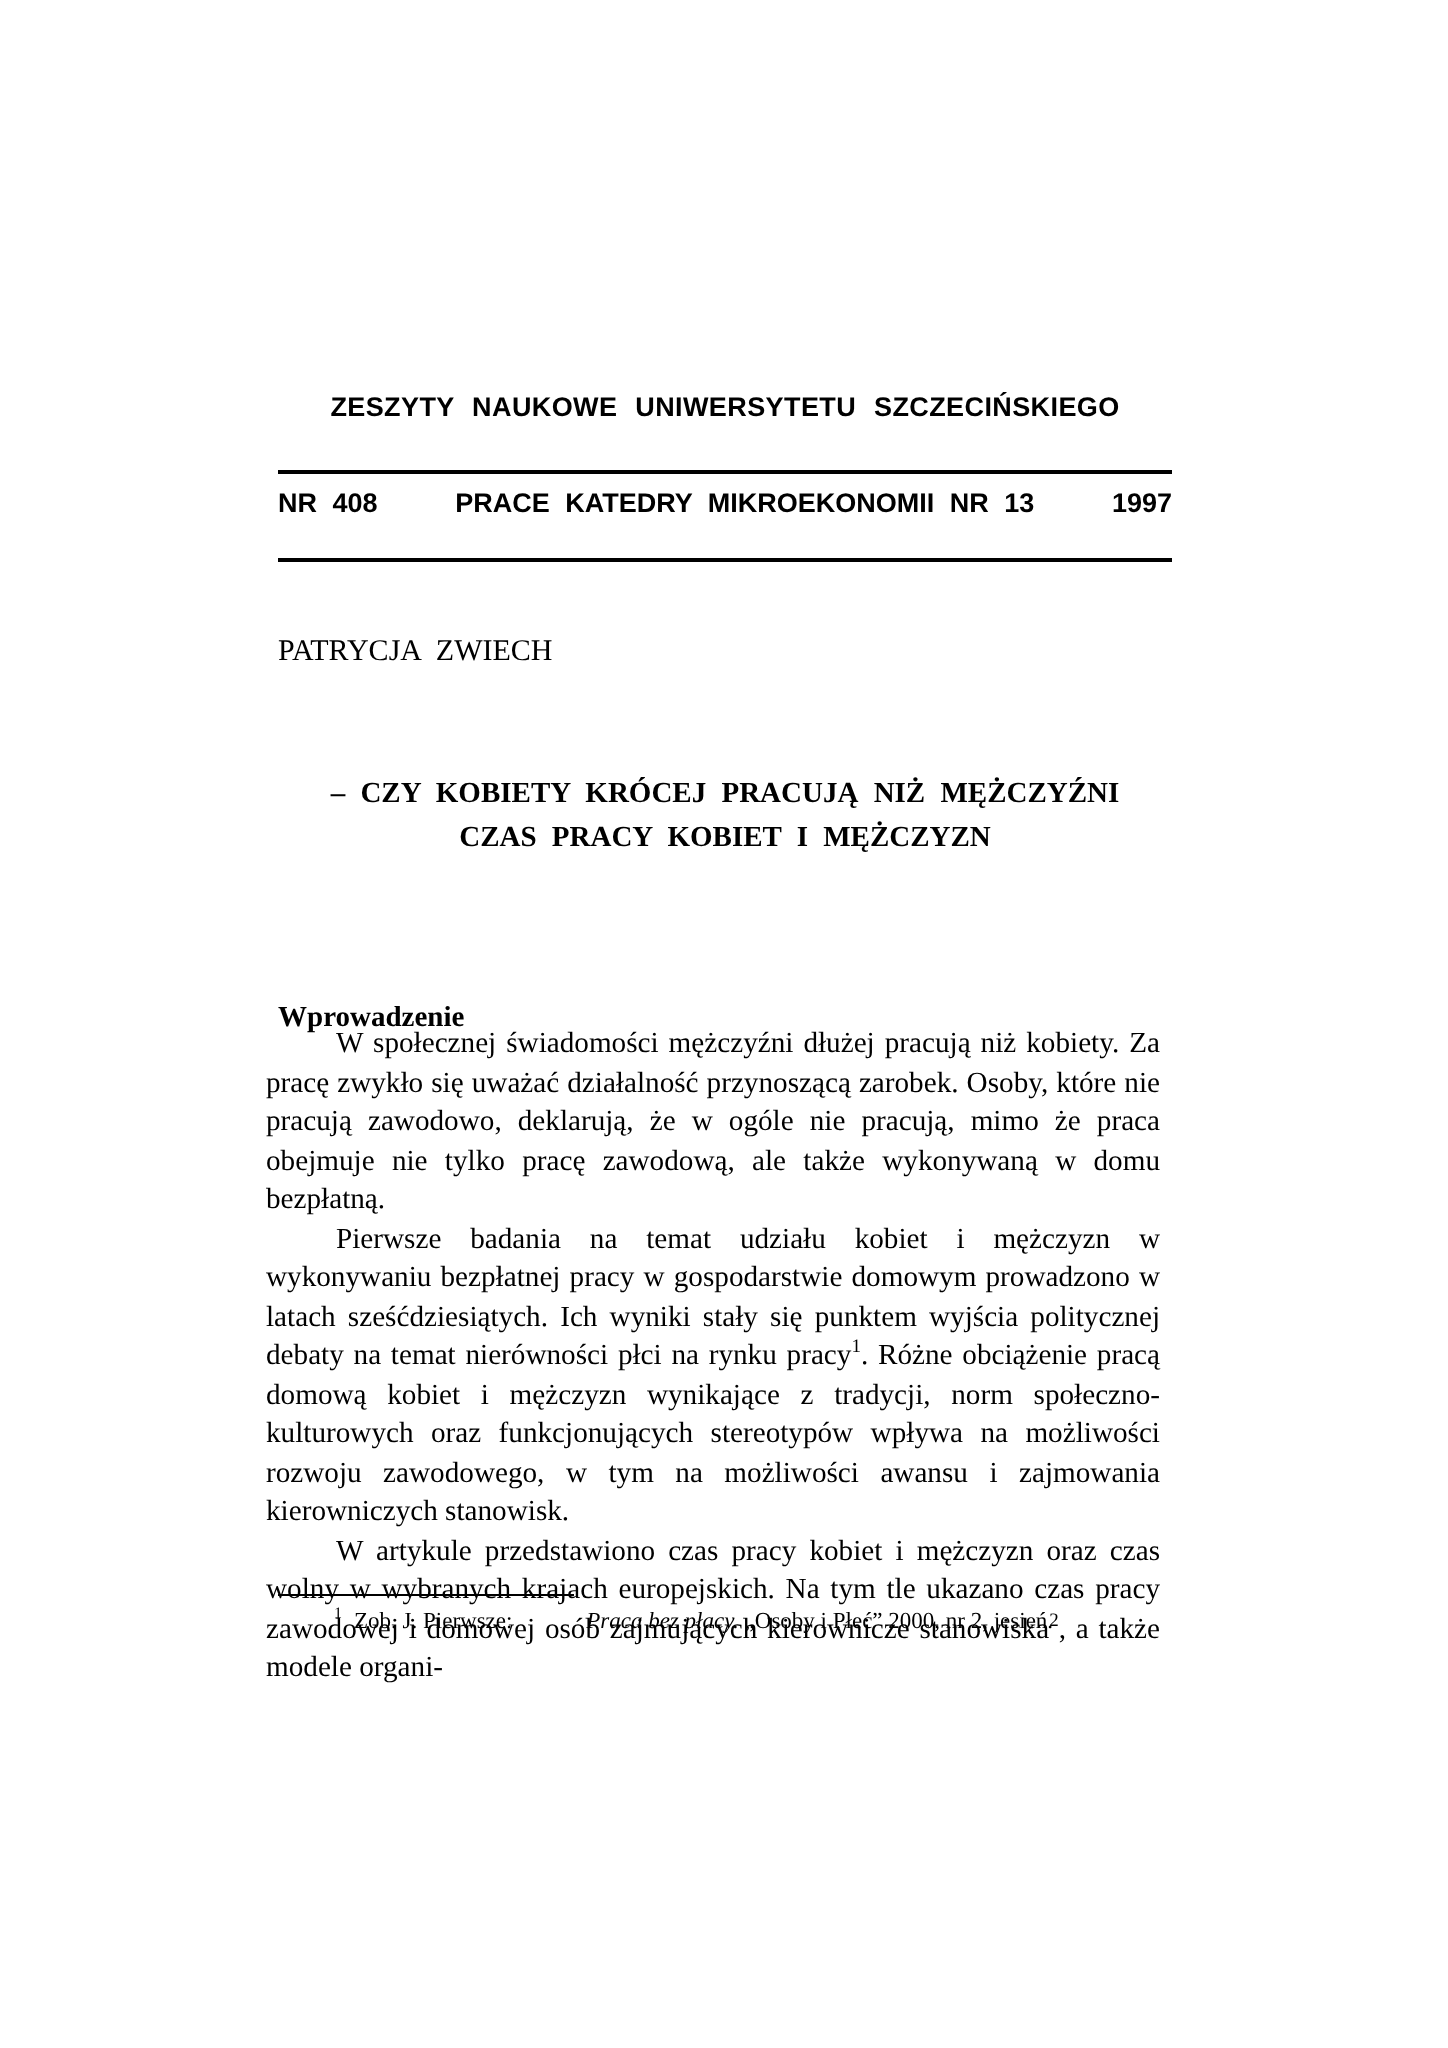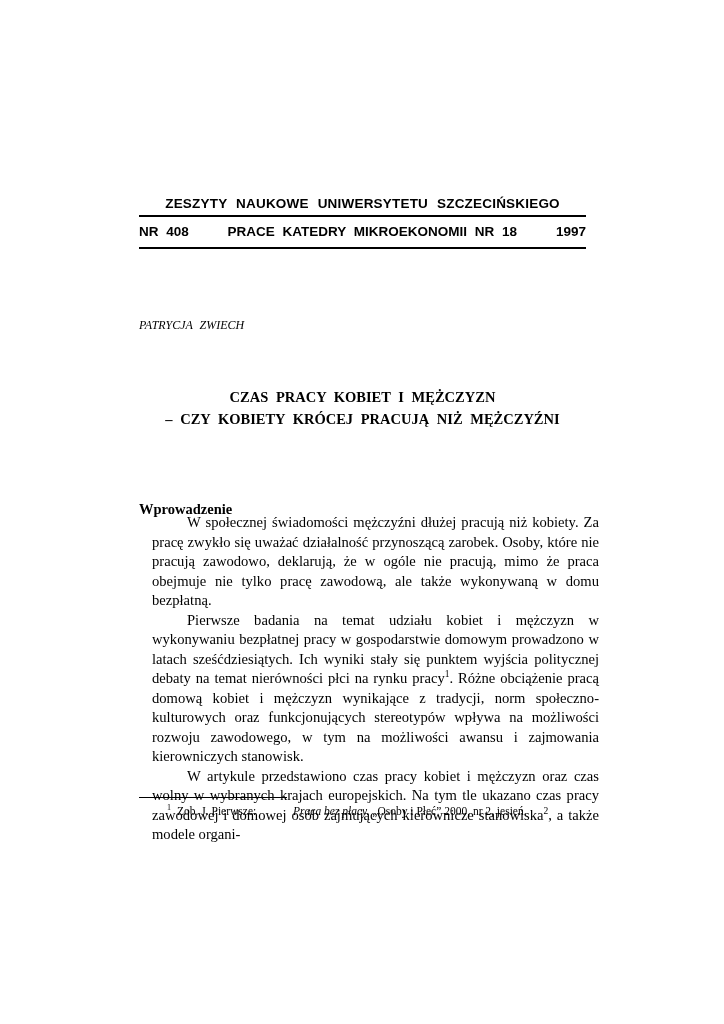--- a/index.html
+++ b/index.html
@@ -14,44 +14,44 @@
   }
   .header {
     position:absolute; top:196px; left:139px; width:447px;
     font-family:"Liberation Sans", sans-serif;
     font-weight:bold; font-size:13.5px;
   }
   .header-line1 {
     text-align:center;
     word-spacing:5px;
     letter-spacing:0.2px;
-    padding-bottom:4px;
+    padding-bottom:24px;
     border-bottom:2px solid #000;
   }
   .header-line2 {
     display:flex; justify-content:space-between; align-items:baseline;
     word-spacing:4px;
-    padding:7px 0 8px 0;
+    padding:7px 0 20px 0;
     border-bottom:2px solid #000;
   }
   .author {
     position:absolute; top:318px; left:139px;
-    font-style:italic; font-size:12px; word-spacing:4px;
+    font-size:15px; word-spacing:4px;
   }
   .title {
     position:absolute; top:386px; left:139px; width:447px;
     text-align:center; font-weight:bold; font-size:14.5px;
     line-height:22px; word-spacing:4px;
   }
   .section-heading {
     position:absolute; top:501px; left:139px;
     font-weight:bold; font-size:14.5px;
   }
   .body-text {
-    position:absolute; top:513px; left:152px; width:447px;
+    position:absolute; top:513px; left:133px; width:447px;
     font-size:14.6px; line-height:19.5px; text-align:justify;
   }
   .body-text p { margin:0; text-indent:35px; }
   .body-text sup { font-size:9.5px; line-height:0; }
   .footnote-rule {
     position:absolute; top:797px; left:139px; width:148px;
     border-top:1px solid #000; height:0;
   }
   .footnotes {
     position:absolute; top:804px; left:139px; width:447px;
@@ -63,30 +63,30 @@
 </style>
 </head>
 <body>
 
 <div class="page">
 
   <div class="header">
     <div class="header-line1">ZESZYTY NAUKOWE UNIWERSYTETU SZCZECIŃSKIEGO</div>
     <div class="header-line2">
       <span>NR 408</span>
-      <span>PRACE KATEDRY MIKROEKONOMII NR 18</span>
+      <span>PRACE KATEDRY MIKROEKONOMII NR 13</span>
       <span>1997</span>
     </div>
   </div>
 
   <div class="author">PATRYCJA ZWIECH</div>
 
   <div class="title">
+    <div>– CZY KOBIETY KRÓCEJ PRACUJĄ NIŻ MĘŻCZYŹNI</div>
     <div>CZAS PRACY KOBIET I MĘŻCZYZN</div>
-    <div>– CZY KOBIETY KRÓCEJ PRACUJĄ NIŻ MĘŻCZYŹNI</div>
   </div>
 
   <div class="section-heading">Wprowadzenie</div>
 
   <div class="body-text">
     <p><span>W społecznej świadomości mężczyźni dłużej pracują niż kobiety. Za pracę zwykło się uważać działalność przynoszącą zarobek. Osoby, które nie pracują zawodowo, deklarują, że w ogóle nie pracują, mimo że praca obejmuje nie tylko pracę zawodową, ale także wykonywaną w domu bezpłatną.</span></p>
     <p><span>Pierwsze badania na temat udziału kobiet i mężczyzn w wykonywaniu bezpłatnej pracy w gospodarstwie domowym prowadzono w latach sześćdziesiątych. Ich wyniki stały się punktem wyjścia politycznej debaty na temat nierówności płci na rynku pracy</span><sup>1</sup><span>. Różne obciążenie pracą domową kobiet i mężczyzn wynikające z tradycji, norm społeczno-kulturowych oraz funkcjonujących stereotypów wpływa na możliwości rozwoju zawodowego, w tym na możliwości awansu i zajmowania kierowniczych stanowisk.</span></p>
     <p><span>W artykule przedstawiono czas pracy kobiet i mężczyzn oraz czas wolny w wybranych krajach europejskich. Na tym tle ukazano czas pracy zawodowej i domowej osób zajmujących kierownicze stanowiska</span><sup>2</sup><span>, a także modele organi-</span></p>
   </div>
 

